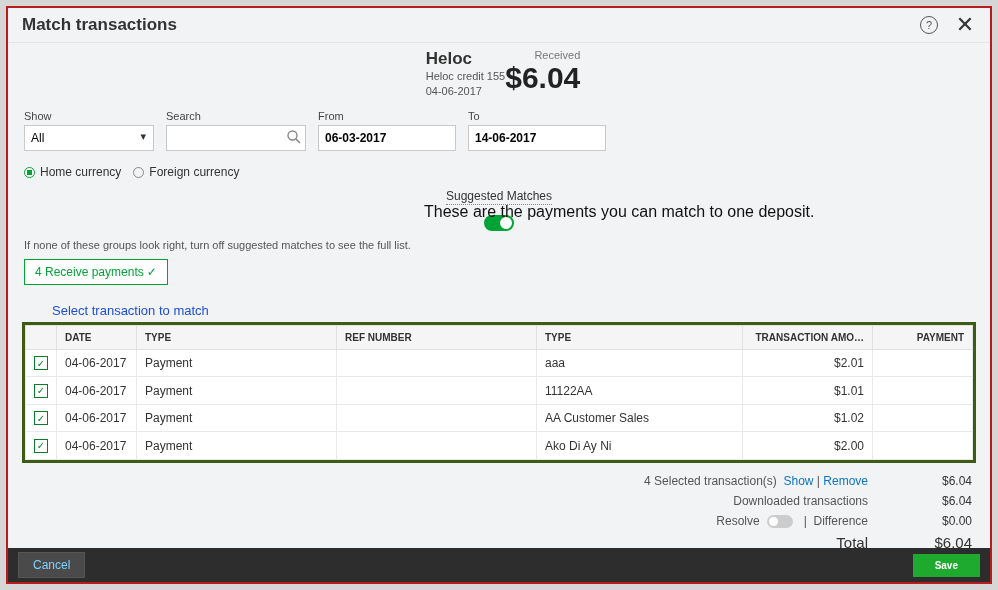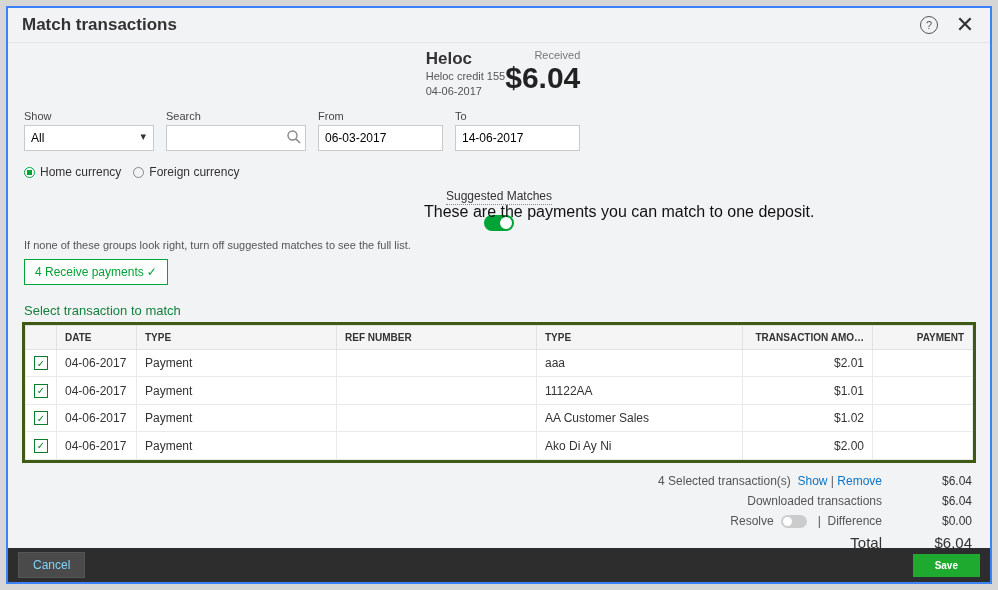--- a/index.html
+++ b/index.html
@@ -1,18 +1,18 @@
 <!DOCTYPE html>
 <html><head>
 <meta charset="utf-8">
 <style>
   * { box-sizing: border-box; margin: 0; padding: 0; font-family: -apple-system, "Segoe UI", Helvetica, Arial, sans-serif; }
   body { background: #d6d6d6; width: 998px; height: 590px; overflow: hidden; padding: 6px; }
   .app {
-    width: 986px; height: 578px; background: #f2f3f4; border: 2px solid #3b82f6; position: relative;
+    width: 986px; height: 578px; background: #f2f3f4; border: 2px solid #b91c1c; position: relative;
   }
   .hdr {
     display: flex; align-items: center; justify-content: space-between;
     padding: 6px 14px 6px 14px; border-bottom: 1px solid #e4e5e7;
   }
   .hdr h1 { font-size: 17px; font-weight: 600; color: #333; }
   .hdr-right { display:flex; gap:14px; align-items:center;}
   .icon-btn { width:22px;height:22px;display:flex;align-items:center;justify-content:center;cursor:pointer;color:#555;}
   .help-circle{border:1.5px solid #555;border-radius:50%;width:18px;height:18px;display:flex;align-items:center;justify-content:center;font-size:11px;}
   .close-x{font-size:22px;font-weight:300;color:#333;}
@@ -28,43 +28,43 @@
   .fld label{display:block;font-size:11px;color:#444;margin-bottom:3px;}
   .fld select,.fld .input{
     height:26px;border:1px solid #c9c9c9;background:#fff;font-size:12px;padding:0 6px;
   }
   .sel{width:130px;appearance:none;background:#fff;padding-right:20px;}
   .sel-wrap{position:relative;}
   .sel-wrap::after{content:"▾";position:absolute;right:8px;top:5px;font-size:11px;color:#333;pointer-events:none;}
   .search-wrap{position:relative;width:140px;}
   .search-wrap .input{width:100%;}
   .mag{position:absolute;right:4px;top:4px;color:#888;}
-  .date-in{width:125px;}
+  .date-in{width:138px;font-weight:bold;}
   .radios{display:flex;gap:12px;padding:4px 16px 10px 16px;align-items:center;font-size:12px;color:#333;}
   .radio-dot{width:11px;height:11px;border:1px solid #888;border-radius:50%;display:inline-block;margin-right:5px;vertical-align:middle;}
   .radio-dot.on{border-color:#00a336;background:radial-gradient(circle,#00a336 0 45%,#fff 46% 100%);}
   .sugg{padding:0 16px;}
   .sugg-row{display:flex;align-items:center;gap:10px;font-size:12px;flex-direction:column;}
   .sugg-label{color:#333;border-bottom:1px dotted #888;padding-bottom:1px;}
   .toggle{width:30px;height:16px;background:#00a336;border-radius:10px;position:relative;cursor:pointer;}
   .toggle::after{content:"";position:absolute;width:12px;height:12px;background:#fff;border-radius:50%;top:2px;right:2px;}
   .sugg-hint{font-size:11px;color:#555;margin:8px 0;}
   .pill{display:inline-flex;align-items:center;gap:3px;border:1px solid #00a336;color:#00a336;font-size:12px;padding:5px 10px;background:#fff;cursor:pointer;}
   .pill .chk{color:#00a336;}
   .annot{position:absolute;left:416px;top:192px;font-size:16px;color:#111;line-height:1.45;}
-  .sel-title{font-size:13px;color:#15803d;padding:18px 4px 4px 16px;}
+  .sel-title{font-size:13px;color:#1d4ed8;padding:18px 4px 4px 16px;margin-left:28px;}
   .tbl-wrap{margin:0 14px;border:3px solid #3d5b14;}
   table{width:100%;border-collapse:collapse;background:#fff;font-size:12px;}
   thead th{background:#f5f5f5;border:1px solid #e1e1e1;padding:6px 8px;font-size:10px;font-weight:700;color:#333;text-align:left;white-space:nowrap;}
   thead th.right{text-align:right;}
   tbody td{border:1px solid #e9e9e9;padding:6px 8px;color:#333;}
   tbody td.right{text-align:right;}
   .chkbx{width:14px;height:14px;border:1px solid #0a7d2c;display:inline-flex;align-items:center;justify-content:center;color:#0a7d2c;font-size:10px;}
   .totals{padding:8px 18px 8px 18px;font-size:12px;color:#333;}
-  .trow{display:flex;justify-content:flex-end;align-items:center;gap:20px;padding:3px 0;}
+  .trow{display:flex;justify-content:flex-end;align-items:center;gap:34px;padding:3px 0;}
   .trow .lab{color:#555;}
   .trow .val{width:70px;text-align:right;}
   .trow a{color:#0b74c4;text-decoration:none;}
   .tot-lbl{font-size:15px;color:#333;}
   .tot-val{font-size:15px;}
   .mini-toggle{display:inline-block;width:26px;height:13px;background:#ccc;border-radius:8px;position:relative;vertical-align:middle;margin:0 4px;}
   .mini-toggle::after{content:"";position:absolute;width:9px;height:9px;background:#fff;border-radius:50%;top:2px;left:2px;}
   .footer{
     position:absolute;left:0;right:0;bottom:0;height:34px;background:#2d2d2d;display:flex;align-items:center;justify-content:space-between;padding:0 10px;
   }

